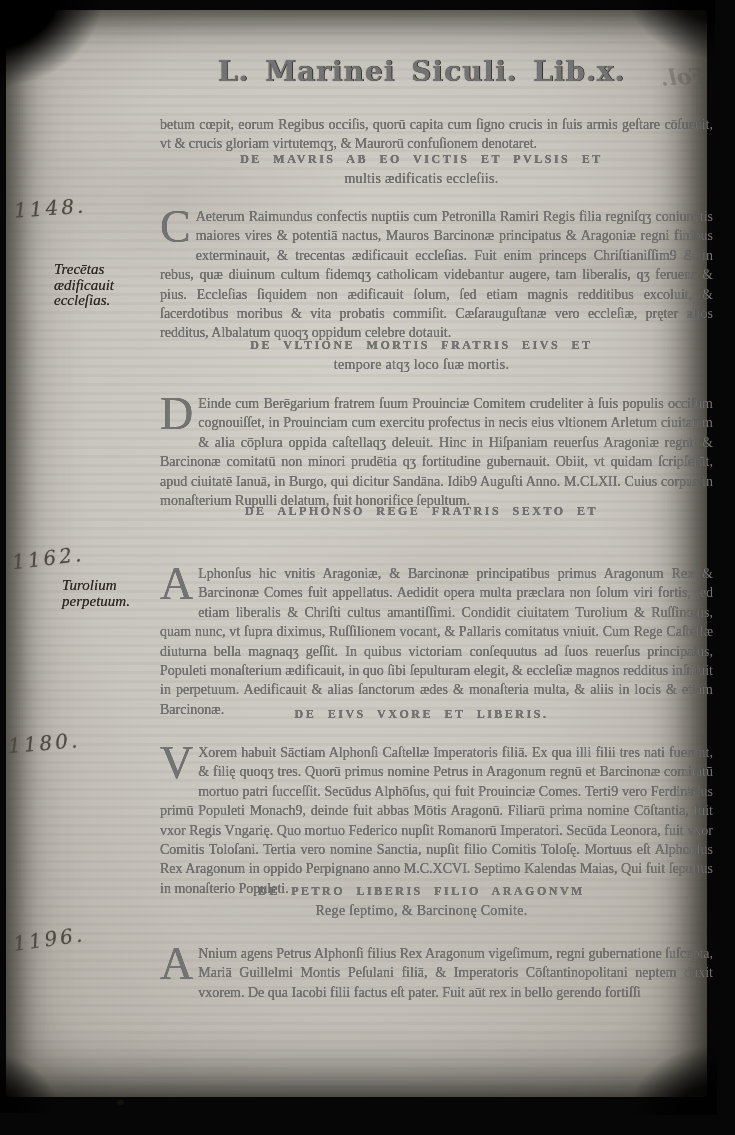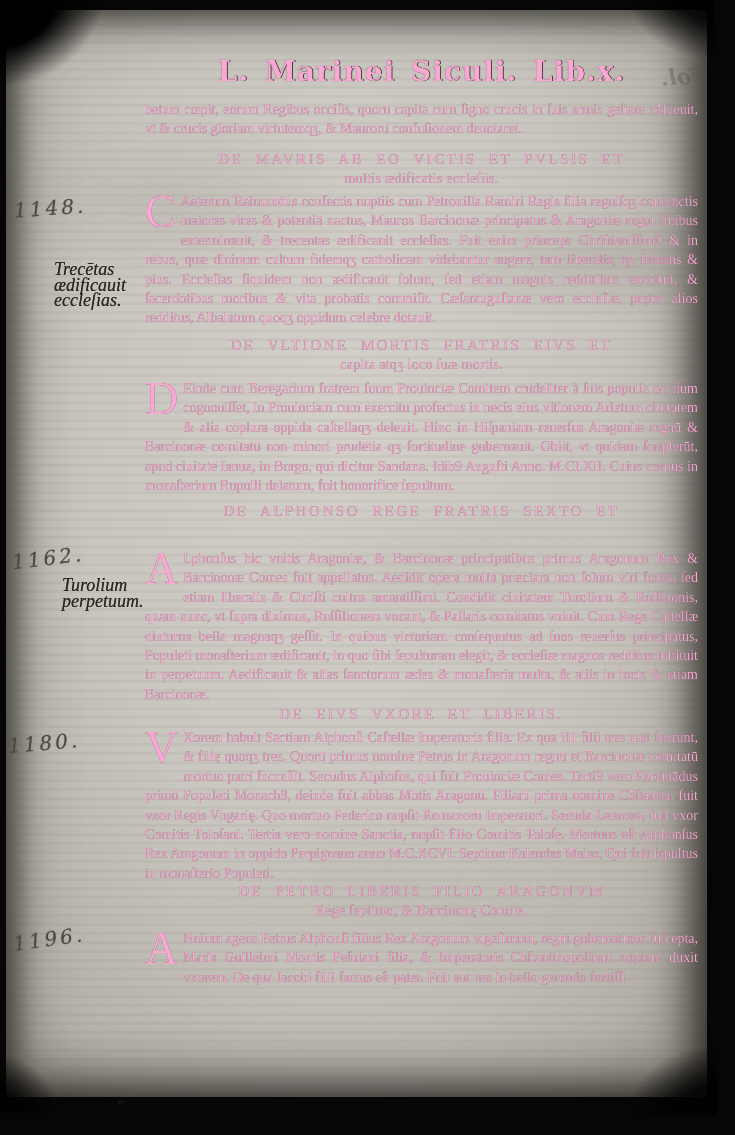--- a/index.html
+++ b/index.html
@@ -34,48 +34,48 @@
   .corner-tl{left:-8px;top:-6px;width:110px;height:92px;
     background:radial-gradient(ellipse at 0 0,#000 42%,rgba(0,0,0,0) 72%);}
   .corner-tr{right:20px;top:-10px;width:90px;height:70px;
     background:radial-gradient(ellipse at 100% 0,rgba(0,0,0,.85) 30%,rgba(0,0,0,0) 70%);}
   .corner-bl{left:-10px;bottom:22px;width:70px;height:60px;
     background:radial-gradient(ellipse at 0 100%,rgba(0,0,0,.8) 30%,rgba(0,0,0,0) 70%);}
   .corner-br{right:18px;bottom:20px;width:90px;height:70px;
     background:radial-gradient(ellipse at 100% 100%,rgba(0,0,0,.85) 30%,rgba(0,0,0,0) 70%);}
 
   
-  .ink{color:#f9a8d4;text-shadow:0 0 .5px rgba(34,28,18,.75);}
+  .ink{color:#737373;text-shadow:0 0 .5px rgba(34,28,18,.75);}
   .running-title{
     position:absolute;left:145px;top:55px;width:553px;text-align:center;
     font-family:"DejaVu Serif",serif;font-weight:bold;font-size:28px;
     letter-spacing:1px;word-spacing:5px;
     text-shadow:.7px 0 0 #221d15,0 0 1px rgba(34,28,18,.6);
   }
   .bodytext{
-    position:absolute;left:145px;width:553px;margin:0;
+    position:absolute;left:145px;width:553px;margin:15px;
     font-size:14px;line-height:19.4px;text-align:justify;
   }
   .dropcap{
     float:left;font-size:46px;line-height:37px;height:38px;
     padding:1px 5px 0 0;font-weight:normal;
     font-family:"Liberation Serif","DejaVu Serif",serif;
   }
   .sect{position:absolute;left:145px;width:553px;text-align:center;}
-  .h-caps{font-size:15px;letter-spacing:2.5px;word-spacing:6px;line-height:21px;}
+  .h-caps{font-size:12px;letter-spacing:2.5px;word-spacing:6px;line-height:21px;font-weight:bold;}
   .h-sub{font-size:14px;line-height:18px;letter-spacing:.3px;}
 
   
   .hand{
     position:absolute;font-family:"DejaVu Serif",serif;font-style:italic;
     font-size:20px;letter-spacing:3px;color:#4e4a41;
     text-shadow:0 0 1px rgba(78,74,65,.5);
   }
   .margin-note{
-    position:absolute;font-style:italic;font-size:18px;line-height:15.5px;
+    position:absolute;font-style:italic;font-size:15px;line-height:15.5px;
     color:#2c2720;text-align:left;
   }
   .ghost-folio{
     position:absolute;left:642px;top:64px;width:64px;
     font-family:"DejaVu Serif",serif;font-weight:bold;font-style:italic;
     font-size:22px;color:#56524a;opacity:.38;
     transform:scaleX(-1) rotate(3deg);
   }
   .speck{position:absolute;left:117px;top:1100px;width:7px;height:5px;border-radius:50%;
     background:#14110c;}
@@ -97,21 +97,21 @@
 <p class="bodytext ink" style="top:100px">betum cœpit, eorum Regibus occiſis, quorū capita cum ſigno crucis in ſuis armis geſtare cōſueuit, vt &amp; crucis gloriam virtutemqʒ, &amp; Maurorū confuſionem denotaret.</p>
 
 <div class="sect ink" style="top:149px">
   <div class="h-caps">DE MAVRIS AB EO VICTIS ET PVLSIS ET</div>
   <div class="h-sub">multis ædificatis eccleſiis.</div>
 </div>
 <p class="bodytext ink" style="top:192px"><span class="dropcap">C</span><span>Aeterum Raimundus confectis nuptiis cum Petronilla Ramiri Regis filia regniſqʒ coniunctis maiores vires &amp; potentiā nactus, Mauros Barcinonæ principatus &amp; Aragoniæ regni finibus exterminauit, &amp; trecentas ædificauit eccleſias. Fuit enim princeps Chriſtianiſſim9 &amp; in rebus, quæ diuinum cultum fidemqʒ catholicam videbantur augere, tam liberalis, qʒ feruens &amp; pius. Eccleſias ſiquidem non ædificauit ſolum, ſed etiam magnis redditibus excoluit, &amp; ſacerdotibus moribus &amp; vita probatis commiſit. Cæſarauguſtanæ vero eccleſiæ, pręter alios redditus, Albalatum quoqʒ oppidum celebre dotauit.</span></p>
 
 <div class="sect ink" style="top:335px">
   <div class="h-caps">DE VLTIONE MORTIS FRATRIS EIVS ET</div>
-  <div class="h-sub">capita atqʒ loco ſuæ mortis.</div>
+  <div class="h-sub">tempore atqʒ loco ſuæ mortis.</div>
 </div>
 <p class="bodytext ink" style="top:379px"><span class="dropcap">D</span><span>Einde cum Berēgarium fratrem ſuum Prouinciæ Comitem crudeliter à ſuis populis occiſum cognouiſſet, in Prouinciam cum exercitu profectus in necis eius vltionem Arletum ciuitatem &amp; alia cōplura oppida caſtellaqʒ deleuit. Hinc in Hiſpaniam reuerſus Aragoniæ regnū &amp; Barcinonæ comitatū non minori prudētia qʒ fortitudine gubernauit. Obiit, vt quidam ſcripſerūt, apud ciuitatē Ianuā, in Burgo, qui dicitur Sandāna. Idib9 Auguſti Anno. M.CLXII. Cuius corpus in monaſterium Rupulli delatum, fuit honorifice ſepultum.</span></p>
 
 <div class="sect ink" style="top:501px">
   <div class="h-caps">DE ALPHONSO REGE FRATRIS SEXTO ET</div>
 </div>
 <p class="bodytext ink" style="top:549px"><span class="dropcap">A</span><span>Lphonſus hic vnitis Aragoniæ, &amp; Barcinonæ principatibus primus Aragonum Rex &amp; Barcinonæ Comes fuit appellatus. Aedidit opera multa præclara non ſolum viri fortis, ſed etiam liberalis &amp; Chriſti cultus amantiſſimi. Condidit ciuitatem Turolium &amp; Ruſſinonis, quam nunc, vt ſupra diximus, Ruſſilionem vocant, &amp; Pallaris comitatus vniuit. Cum Rege Caſtellæ diuturna bella magnaqʒ geſſit. In quibus victoriam conſequutus ad ſuos reuerſus principatus, Populeti monaſterium ædificauit, in quo ſibi ſepulturam elegit, &amp; eccleſiæ magnos redditus inſtituit in perpetuum. Aedificauit &amp; alias ſanctorum ædes &amp; monaſteria multa, &amp; aliis in locis &amp; etiam Barcinonæ.</span></p>
 
 <div class="sect ink" style="top:704px">
   <div class="h-caps">DE EIVS VXORE ET LIBERIS.</div>

